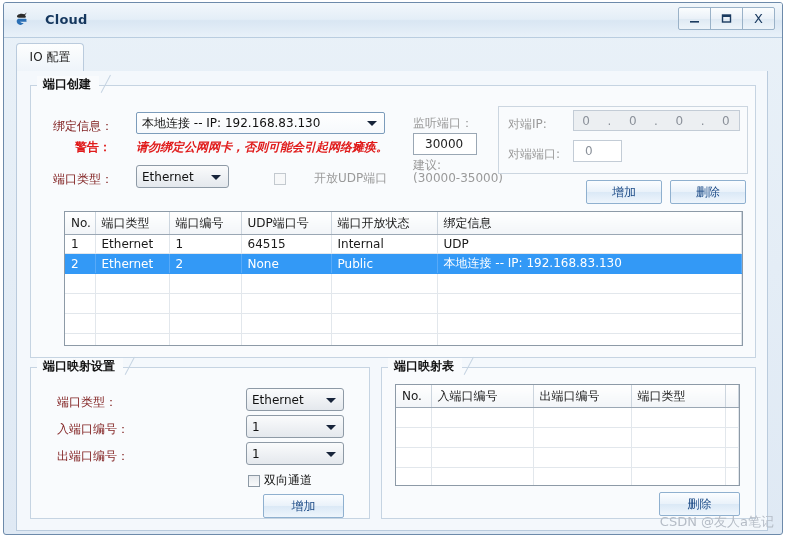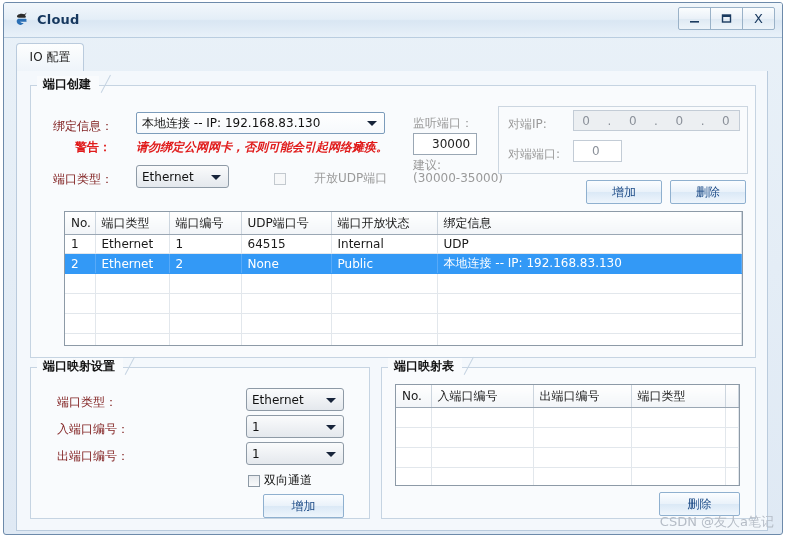--- a/index.html
+++ b/index.html
@@ -38,21 +38,21 @@
     border-bottom: 1px solid #b9cde0;
     border-top-left-radius: 2px;
     border-top-right-radius: 2px;
   }
   #title-left {
     position: absolute;
     left: 10px;
     top: 8px;
     display: flex;
     align-items: center;
-    gap: 6px;
+    gap: 14px;
   }
   .app-icon {
     width: 17px;
     height: 17px;
     position: relative;
   }
   #title-text {
     font-size: 13px;
     font-weight: bold;
     color: #15375e;
@@ -218,21 +218,21 @@
   }
   .textbox {
     position: absolute;
     box-sizing: border-box;
     border: 1px solid #9aa7b4;
     background: #ffffff;
     font-size: 12px;
     color: #222;
     display: flex;
     align-items: center;
-    padding-left: 18px;
+    padding-left: 11px;
   }
   .ipbox {
     position: absolute;
     box-sizing: border-box;
     border: 1px solid #c3ccd6;
     background: #eceff2;
     font-size: 12px;
     color: #8b919a;
     display: flex;
     align-items: center;

